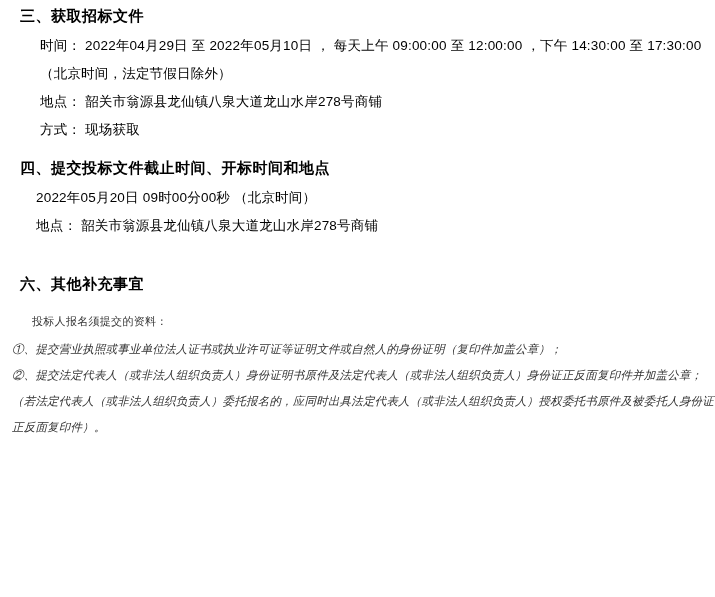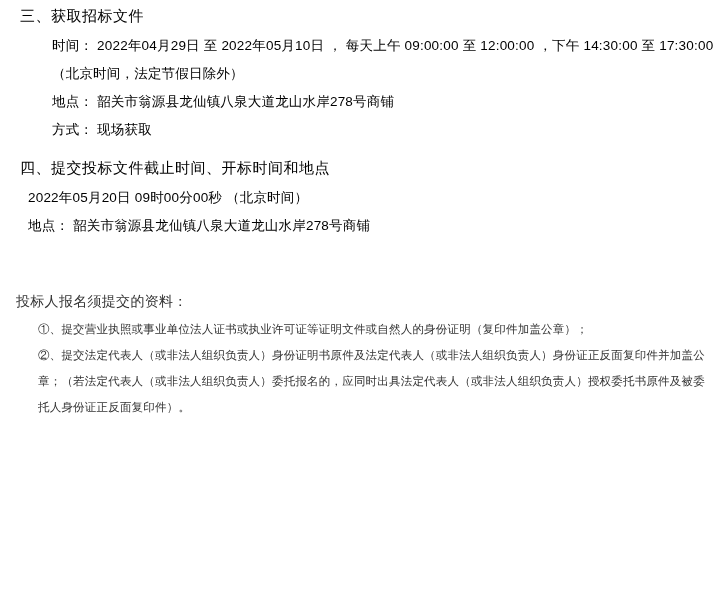--- a/index.html
+++ b/index.html
@@ -19,55 +19,56 @@
     width: 715px;
     height: 597px;
     padding: 0;
     box-sizing: border-box;
   }
   .section {
     margin: 0;
   }
   .sec-head {
     font-size: 15px;
-    font-weight: normal;
+    font-weight: bold;
     color: #000;
     letter-spacing: 0.5px;
     line-height: 20px;
   }
   .body-line {
     font-size: 13.5px;
     line-height: 28px;
     color: #000;
     letter-spacing: 0.2px;
   }
   .indent1 {
-    padding-left: 52px;
+    padding-left: 40px;
   }
   .indent2 {
-    padding-left: 28px;
+    padding-left: 36px;
   }
   .indent-head {
     padding-left: 20px;
   }
   .small-line {
-    font-size: 14px;
+    font-size: 11px;
     line-height: 30px;
     color: #333;
     letter-spacing: 0.3px;
-    padding-left: 16px;
+    padding-left: 32px;
   }
   .gap-s { height: 6px; }
   .gap-m { height: 14px; }
   .para-small {
     font-size: 11.5px;
     color: #333;
     line-height: 26px;
-    padding-left: 38px;
+    padding-left: 12px;
     letter-spacing: 0.2px;
+    font-style: italic;
   }
 </style>
 </head>
 <body>
 
 <div class="page">
 
   <div class="section">
     <div class="gap-s"></div>
     <div class="sec-head indent-head">三、获取招标文件</div>
@@ -88,20 +89,21 @@
 
   <div class="gap-m"></div>
 
   <div class="section">
     <div class="gap-s"></div>
   </div>
 
   <div class="gap-m"></div>
 
   <div class="section">
+    <div class="sec-head indent-head">六、其他补充事宜</div>
     <div class="gap-s"></div>
     <div class="gap-s"></div>
     <div class="small-line">投标人报名须提交的资料：</div>
     <div class="para-small">①、提交营业执照或事业单位法人证书或执业许可证等证明文件或自然人的身份证明（复印件加盖公章）；</div>
     <div class="para-small">②、提交法定代表人（或非法人组织负责人）身份证明书原件及法定代表人（或非法人组织负责人）身份证正反面复印件并加盖公章；（若法定代表人（或非法人组织负责人）委托报名的，应同时出具法定代表人（或非法人组织负责人）授权委托书原件及被委托人身份证正反面复印件）。</div>
   </div>
 
 </div>
 
 </body></html>

